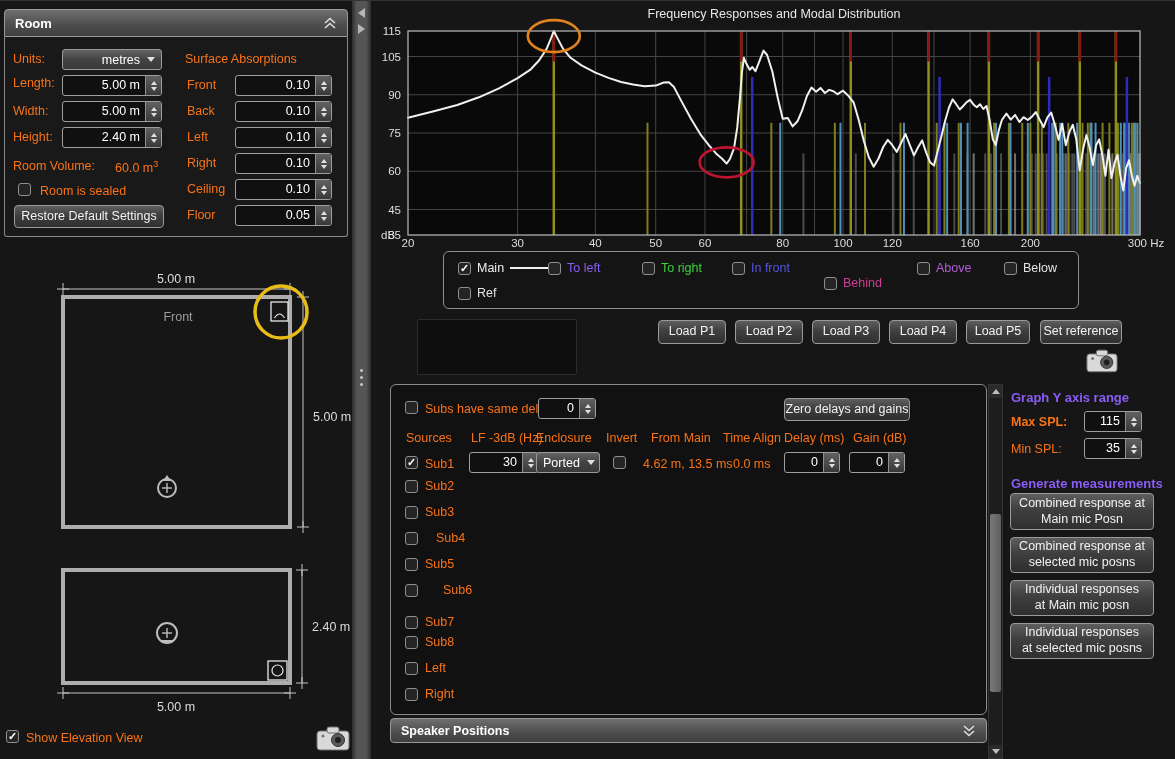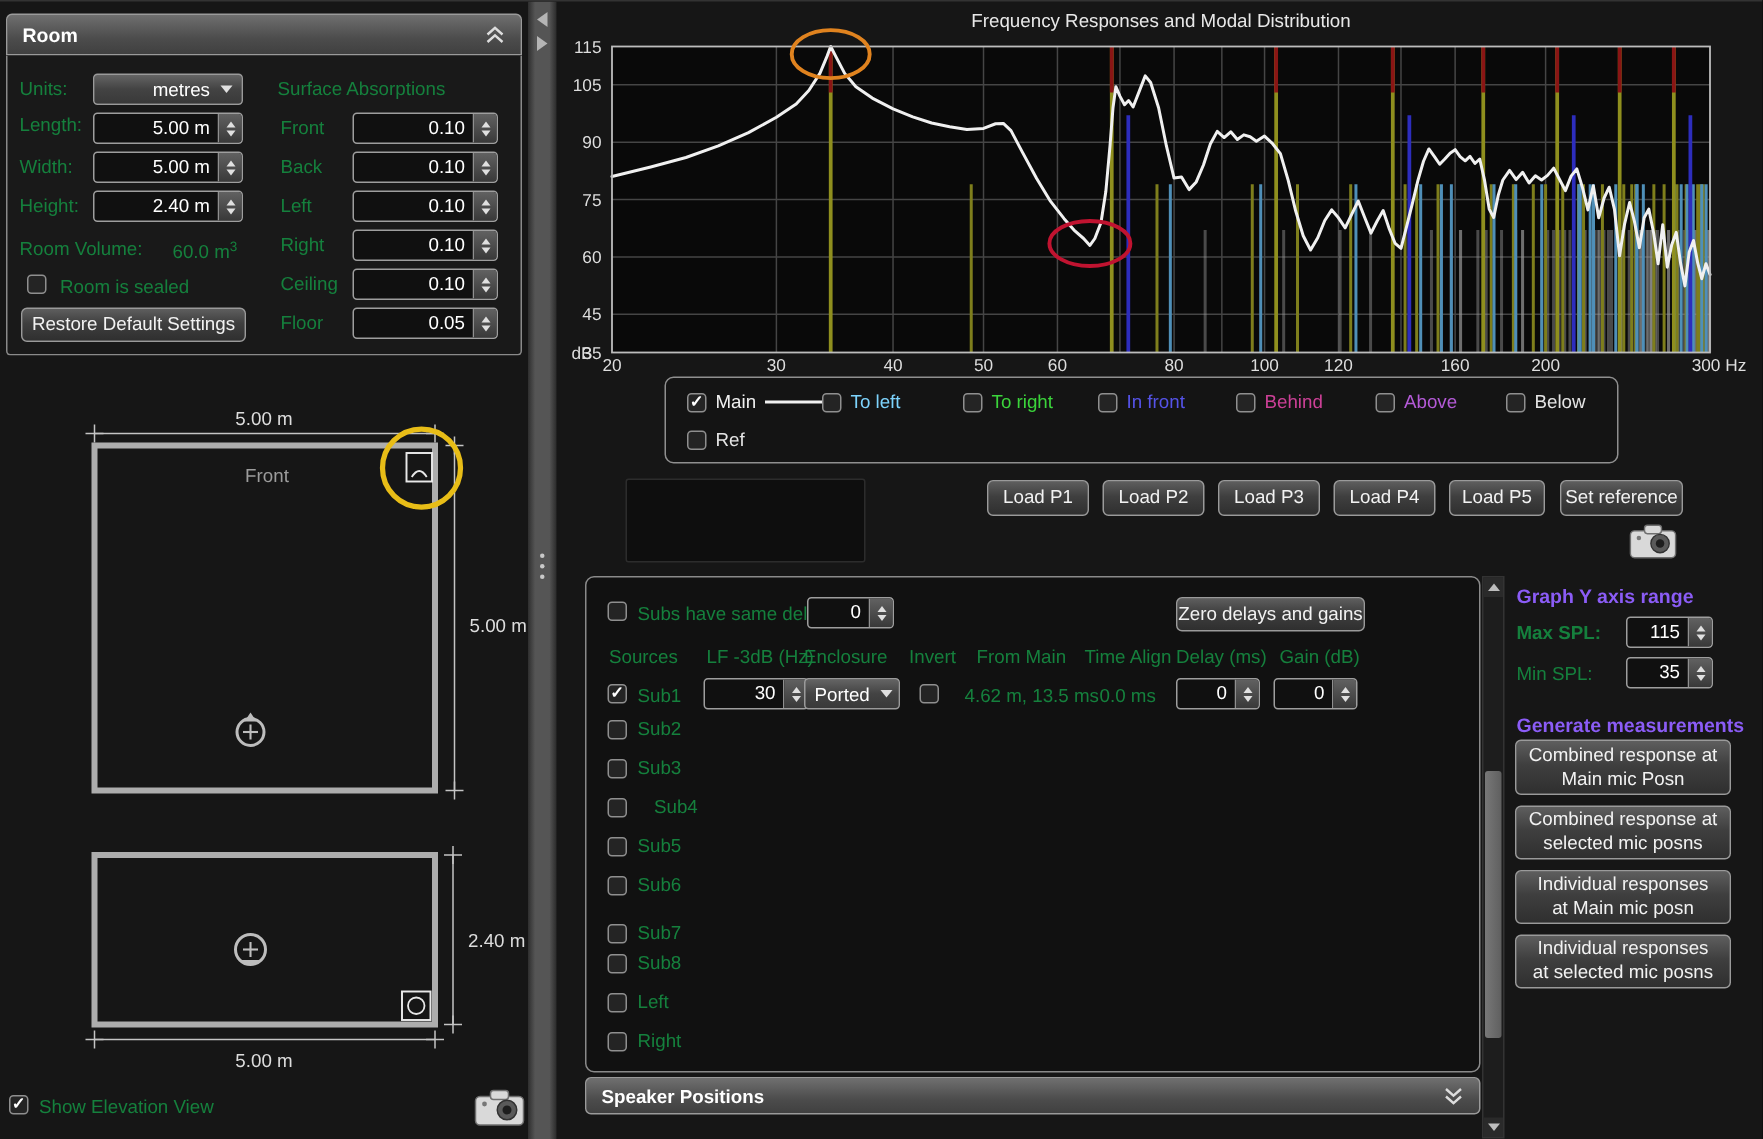--- a/index.html
+++ b/index.html
@@ -1,20 +1,20 @@
 <!DOCTYPE html>
 <html><head>
 <meta charset="utf-8">
 <style>
   html,body{margin:0;padding:0;background:#0c0c0c;}
   .window{position:relative;width:1175px;height:759px;background:#161616;
     font-family:"Liberation Sans",sans-serif;color:#e8e8e8;font-size:12.5px;
     overflow:hidden;border-top:1px solid #333;}
   .abs{position:absolute;}
-  .lbl{font-size:12.5px;color:#15803d;white-space:nowrap;}
+  .lbl{font-size:12.5px;color:#f97316;white-space:nowrap;}
   .btn{display:flex;align-items:center;justify-content:center;text-align:center;
     background:linear-gradient(#5e5e5e,#3f3f3f 45%,#2f2f2f);border:1px solid #9a9a9a;
     border-radius:4px;color:#f2f2f2;font-size:12.5px;box-sizing:border-box;line-height:1.25;}
   .field{display:flex;align-items:stretch;background:#101010;border:1px solid #9e9e9e;
     border-radius:3px;box-sizing:border-box;height:21px;}
   .field .val{flex:1;text-align:right;padding:0 5px;font-size:12.5px;line-height:19px;
     color:#fff;white-space:nowrap;}
   .spin{width:15px;display:flex;flex-direction:column;align-items:center;justify-content:center;
     gap:2px;background:linear-gradient(#616161,#393939);border-left:1px solid #8f8f8f;
     border-radius:0 2px 2px 0;}
@@ -430,31 +430,31 @@
       </svg></div>
 
   <div class="abs" style="left:443px;top:250px;width:636px;height:58px;border:1px solid #8f8f8f;border-radius:6px;background:#141414;box-sizing:border-box;">
     <div class="legend-item" style="left:14px;top:9px;">
       <span class="cb checked"></span>
       <span class="lg-label" style="color: rgb(240, 240, 240);">Main</span>
       <span class="line-sample" style="background: rgb(240, 240, 240);"></span>
     </div>
     <div class="legend-item" style="left:104px;top:9px;">
       <span class="cb"></span>
-      <span class="lg-label" style="color: #7dd3fc;">To left</span>
+      <span class="lg-label" style="color: #8b5cf6;">To left</span>
     </div>
     <div class="legend-item" style="left:198px;top:9px;">
       <span class="cb"></span>
       <span class="lg-label" style="color: rgb(59, 212, 59);">To right</span>
     </div>
     <div class="legend-item" style="left:288px;top:9px;">
       <span class="cb"></span>
       <span class="lg-label" style="color: rgb(85, 83, 232);">In front</span>
     </div>
-    <div class="legend-item" style="left:380px;top:9px;">
+    <div class="legend-item" style="left:380px;top:24px;">
       <span class="cb"></span>
       <span class="lg-label" style="color: rgb(203, 64, 150);">Behind</span>
     </div>
     <div class="legend-item" style="left:473px;top:9px;">
       <span class="cb"></span>
       <span class="lg-label" style="color: rgb(180, 90, 215);">Above</span>
     </div>
     <div class="legend-item" style="left:560px;top:9px;">
       <span class="cb"></span>
       <span class="lg-label" style="color: rgb(228, 228, 228);">Below</span>
@@ -546,21 +546,21 @@
           <span class="lbl">Sub3</span>
         </div>
         <div style="display: flex; align-items: center; gap: 18px; height: 26px;">
           <span class="cb"></span>
           <span class="lbl">Sub4</span>
         </div>
         <div style="display: flex; align-items: center; gap: 7px; height: 26px;">
           <span class="cb"></span>
           <span class="lbl">Sub5</span>
         </div>
-        <div style="display: flex; align-items: center; gap: 7px; height: 26px;">
+        <div style="display: flex; align-items: center; gap: 25px; height: 26px;">
           <span class="cb"></span>
           <span class="lbl">Sub6</span>
         </div>
         <div style="display: flex; align-items: flex-end; gap: 7px; height: 26px;">
           <span class="cb"></span>
           <span class="lbl">Sub7</span>
         </div>
         <div style="display: flex; align-items: center; gap: 7px; height: 26px;">
           <span class="cb"></span>
           <span class="lbl">Sub8</span>

